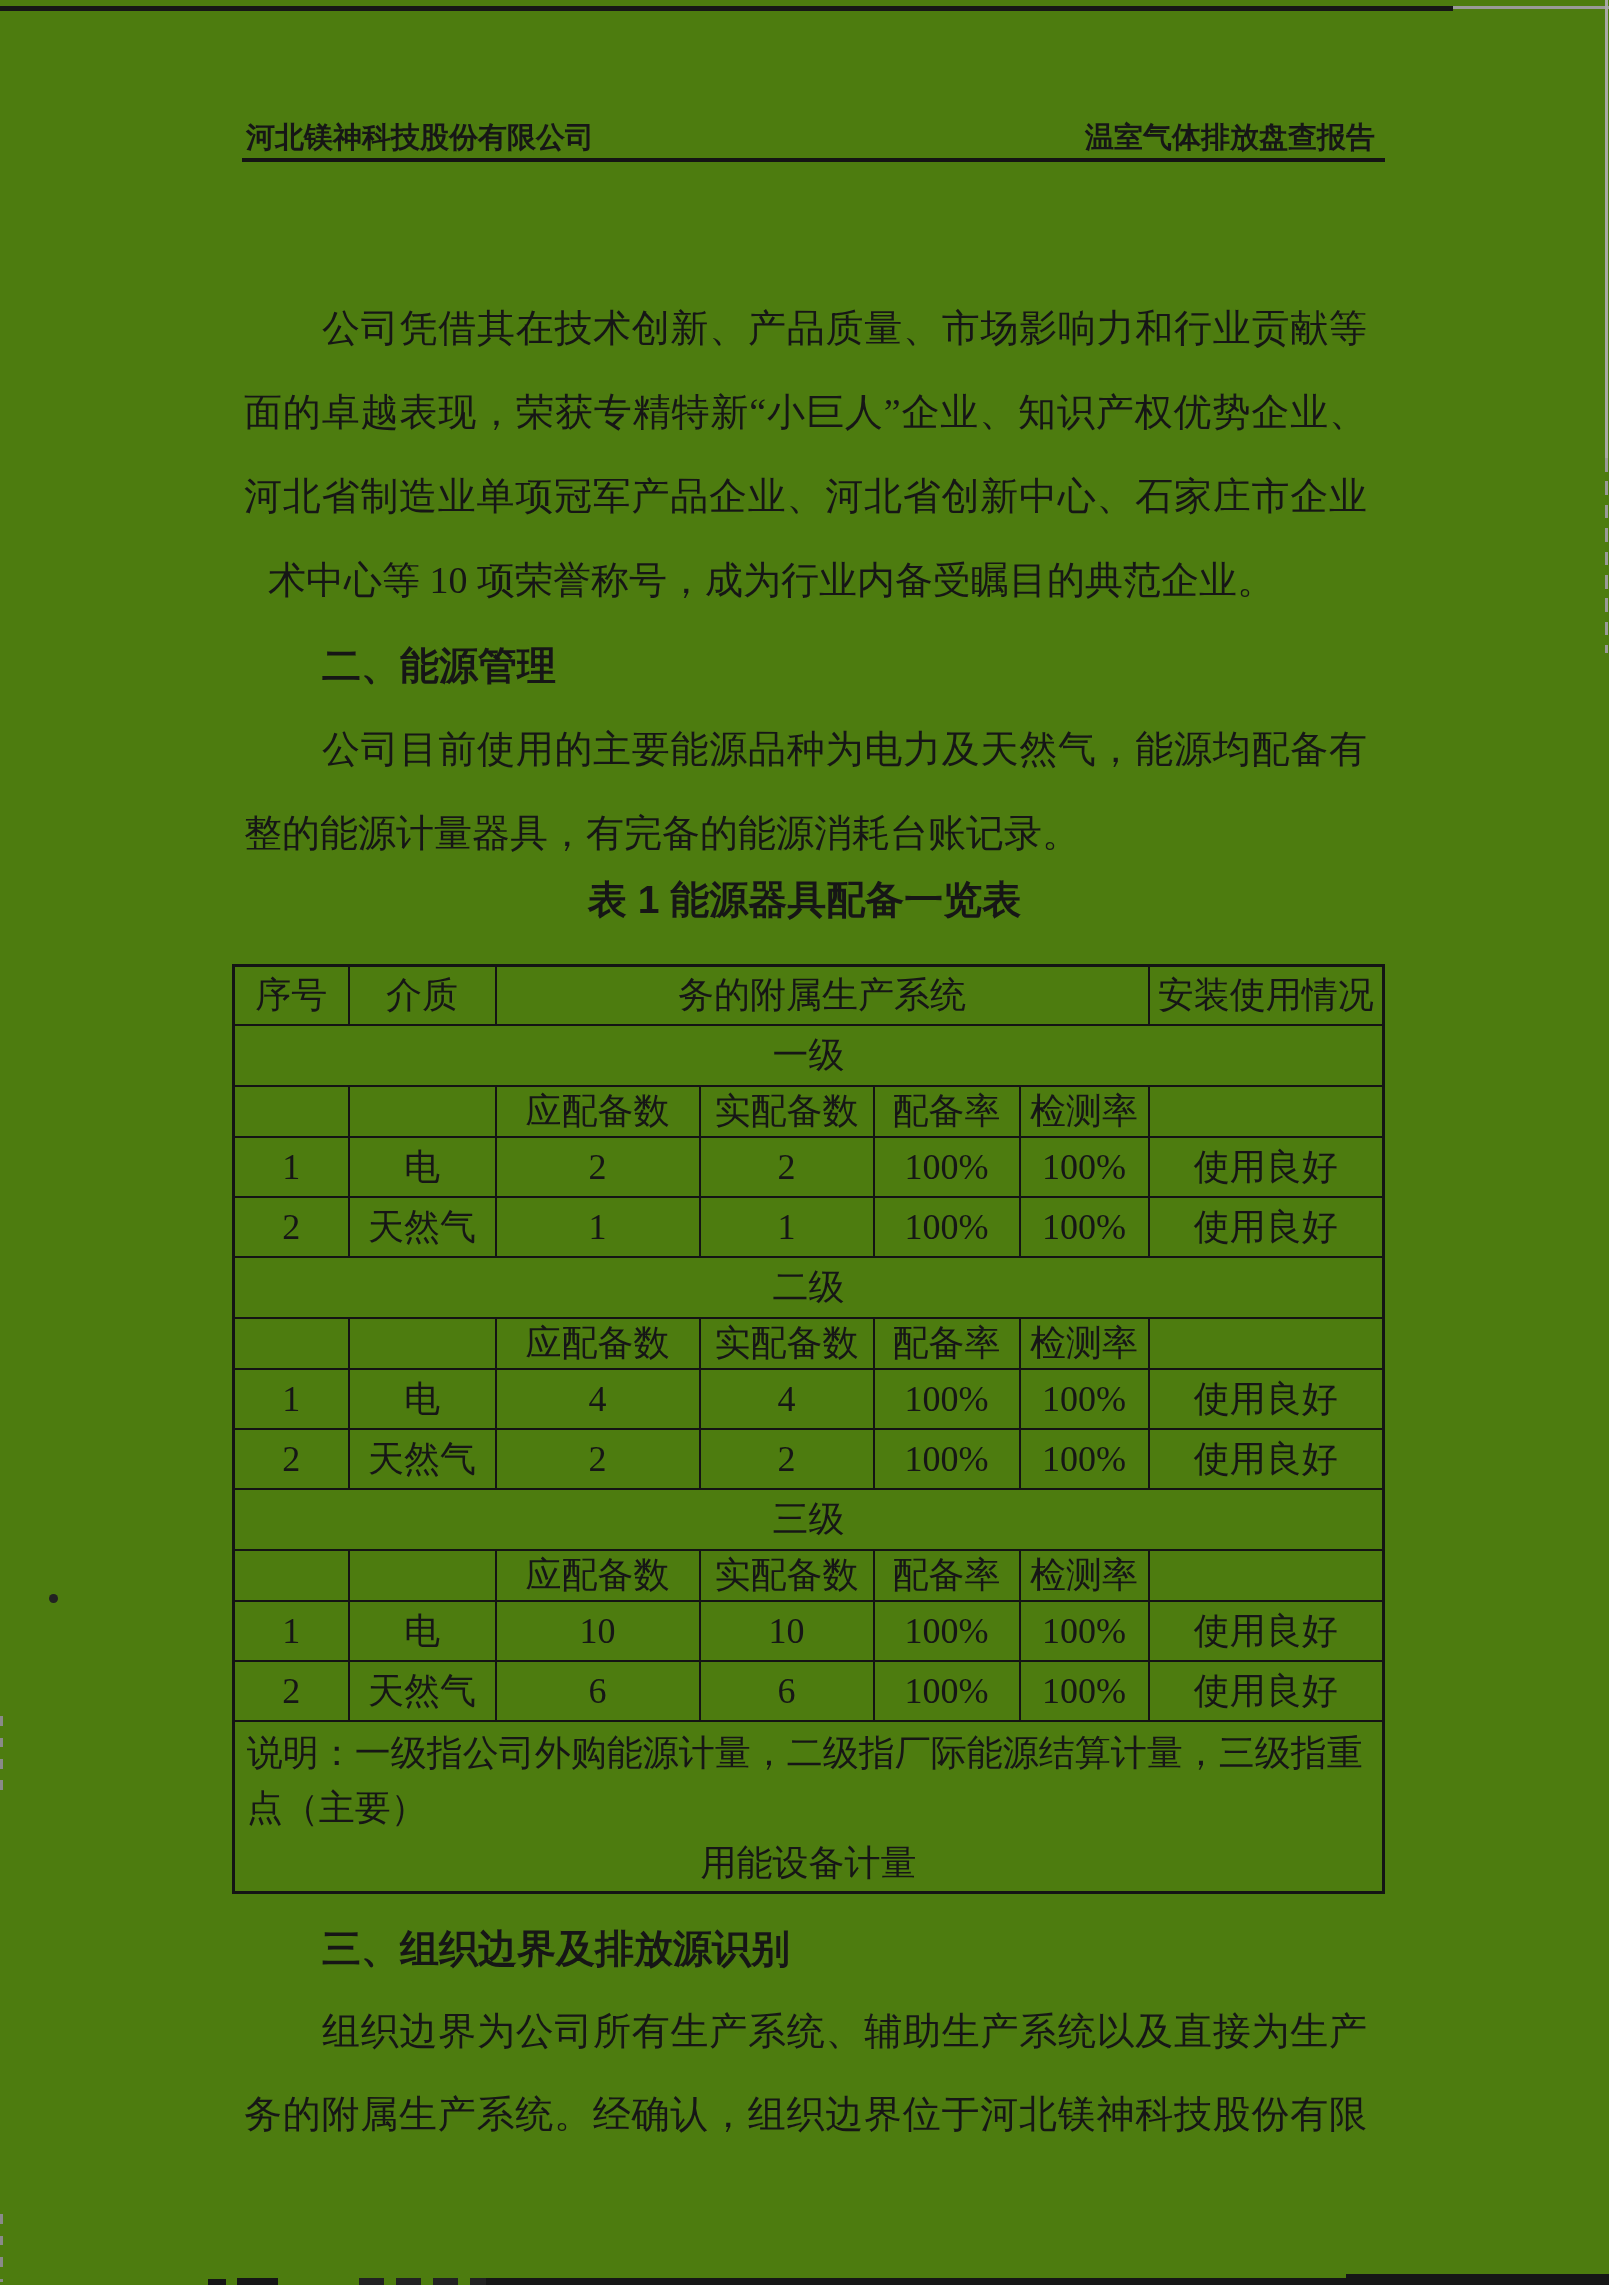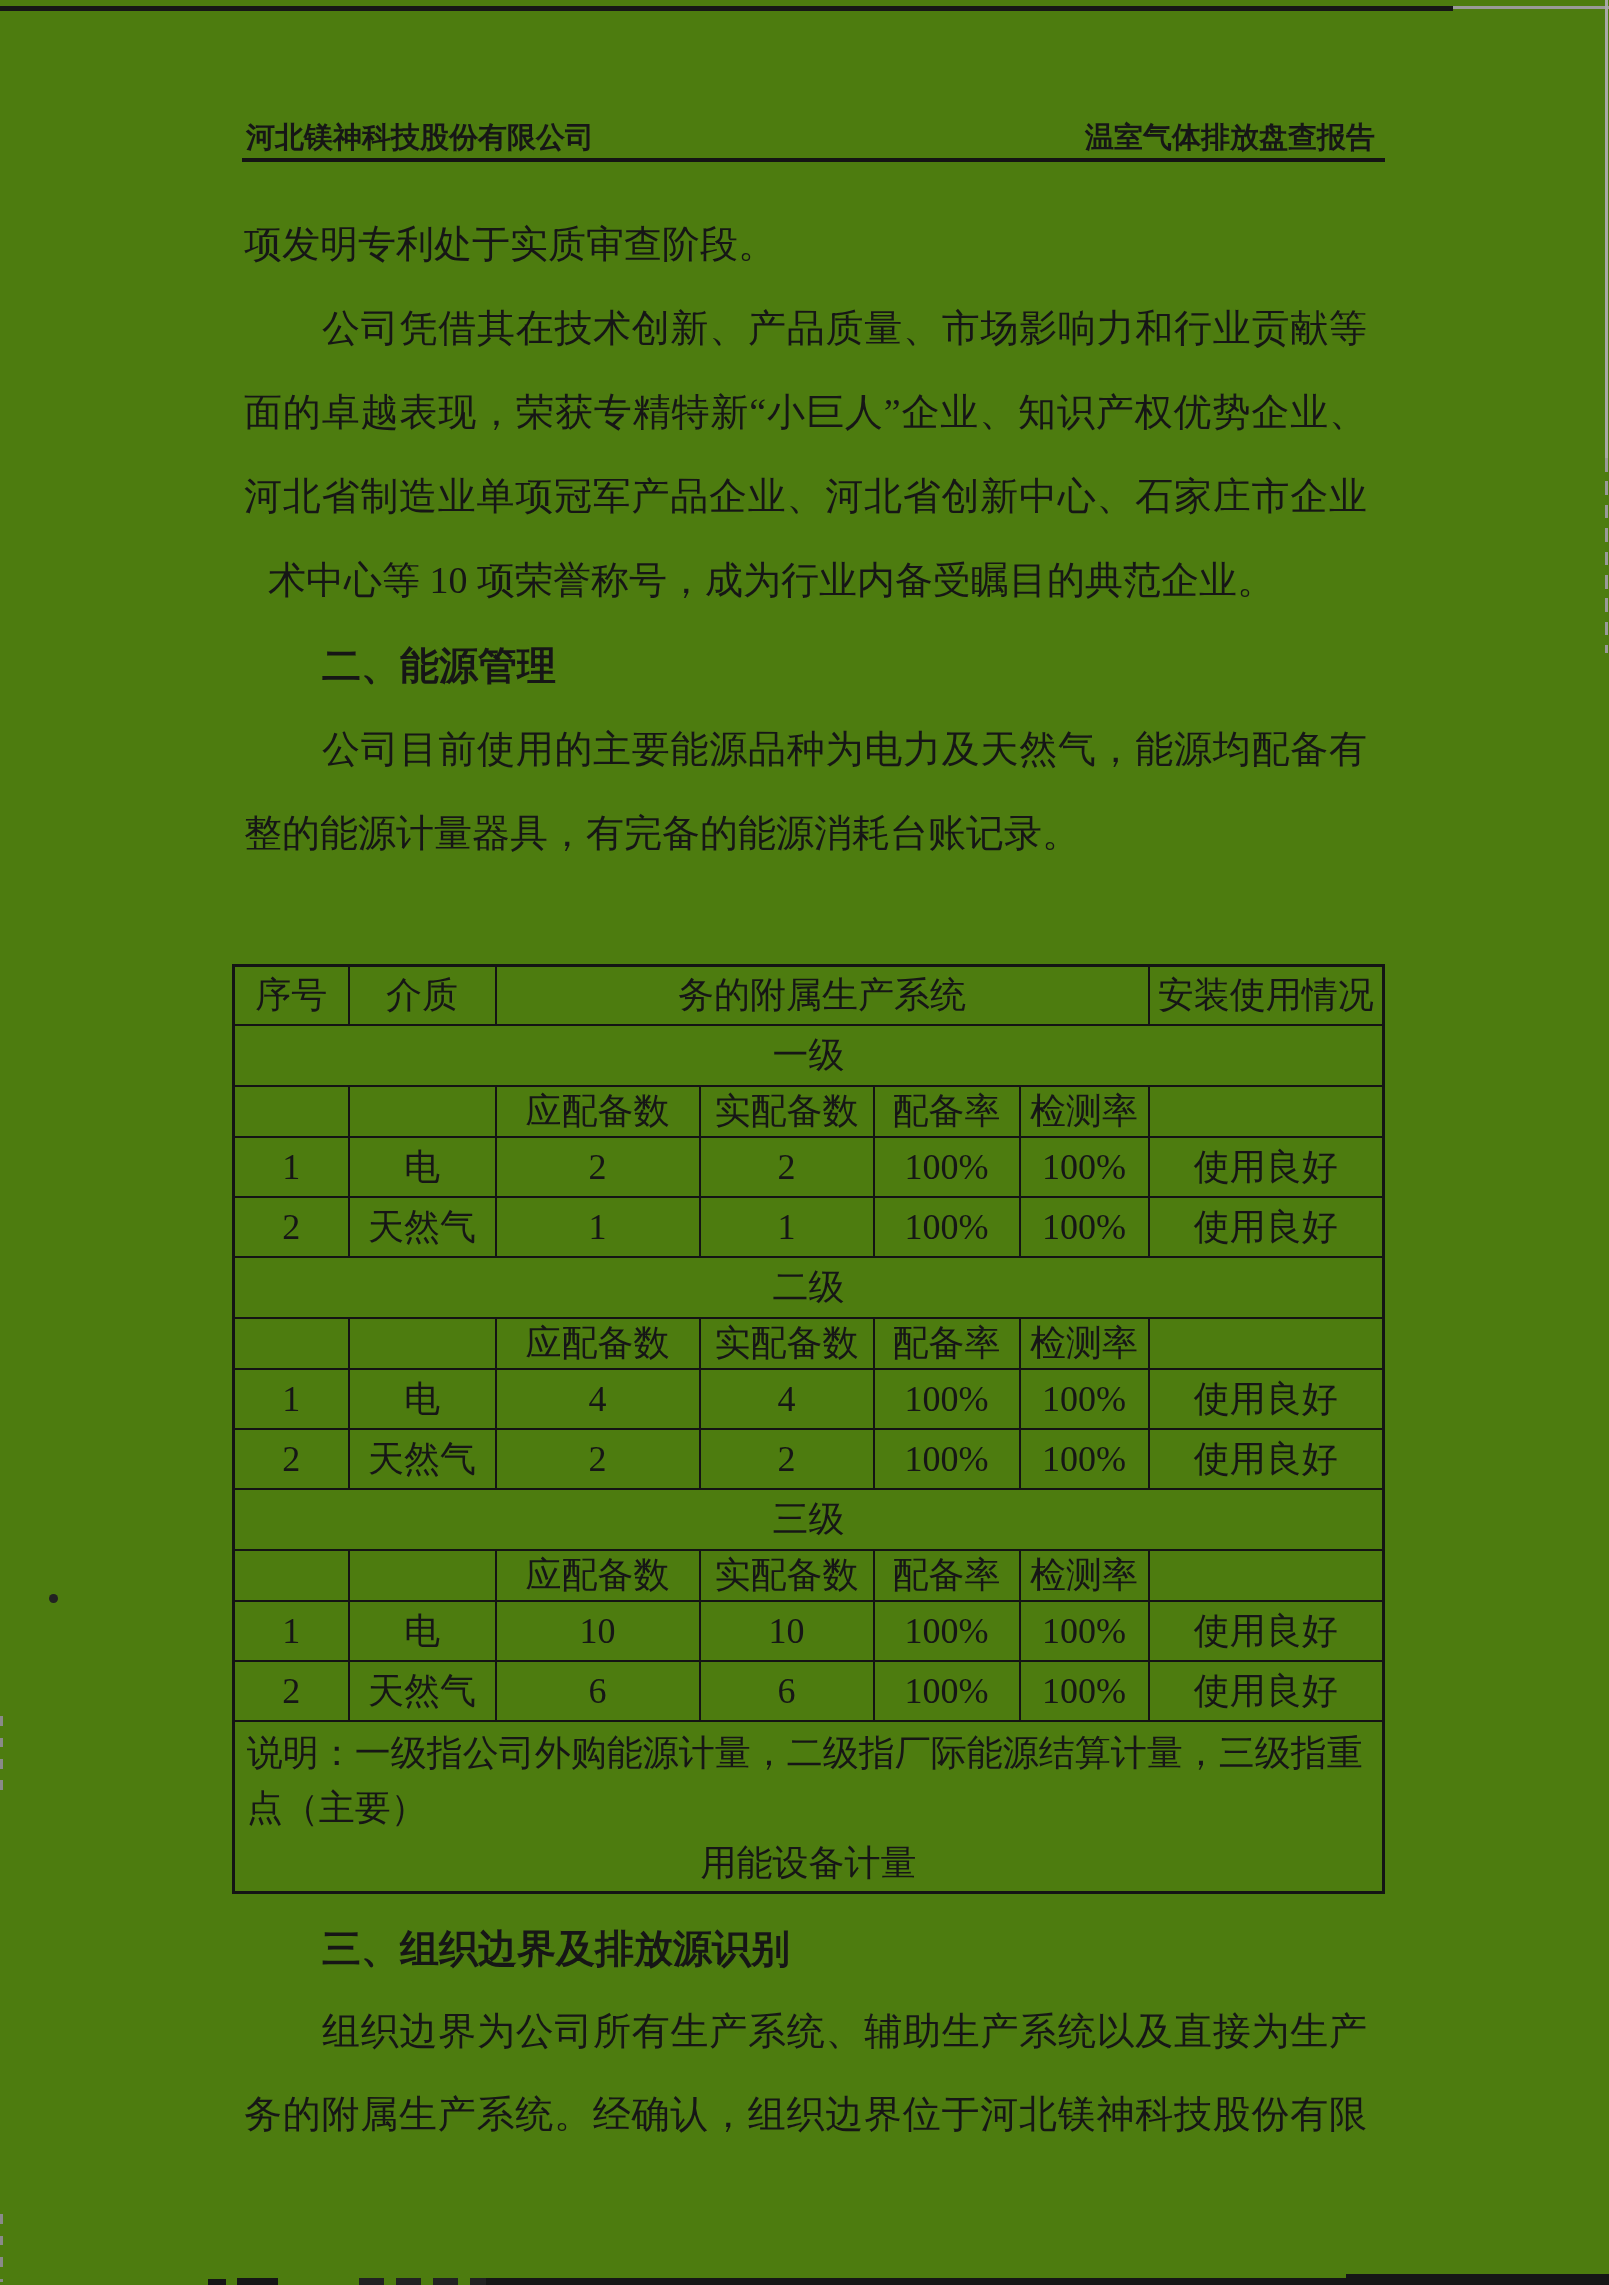--- a/index.html
+++ b/index.html
@@ -95,32 +95,32 @@
   <div class="art bot-dashes"></div>
   <div class="art bot-band"></div>
   <div class="art bot-band2"></div>
 
   <div class="hdr">
     <span>河北镁神科技股份有限公司</span>
     <span>温室气体排放盘查报告</span>
   </div>
   <div class="hdr-rule"></div>
 
-  <div class="line last" style="top:203px;">项发明专利处于实质审查阶段。</div>
 
   <div class="line indent" style="top:287px;">公司凭借其在技术创新、产品质量、市场影响力和行业贡献等方</div>
   <div class="line" style="top:371px;">面的卓越表现，荣获专精特新“小巨人”企业、知识产权优势企业、</div>
   <div class="line" style="top:455px;">河北省制造业单项冠军产品企业、河北省创新中心、石家庄市企业技</div>
   <div class="line last" style="top:539px;margin-left:24px;">术中心等 10 项荣誉称号，成为行业内备受瞩目的典范企业。</div>
 
   <div class="heading" style="top:624px;">二、能源管理</div>
 
   <div class="line indent" style="top:708px;">公司目前使用的主要能源品种为电力及天然气，能源均配备有完</div>
   <div class="line last" style="top:792px;">整的能源计量器具，有完备的能源消耗台账记录。</div>
 
+  <div class="tbl-title" style="top:858px;">表 1  能源器具配备一览表</div>
 
   <table class="energy">
     <colgroup>
       <col style="width:115px">
         <col style="width:147px">
         <col style="width:204px">
       <col style="width:174px">
         <col style="width:146px">
         <col style="width:129px">
       <col style="width:235px">

